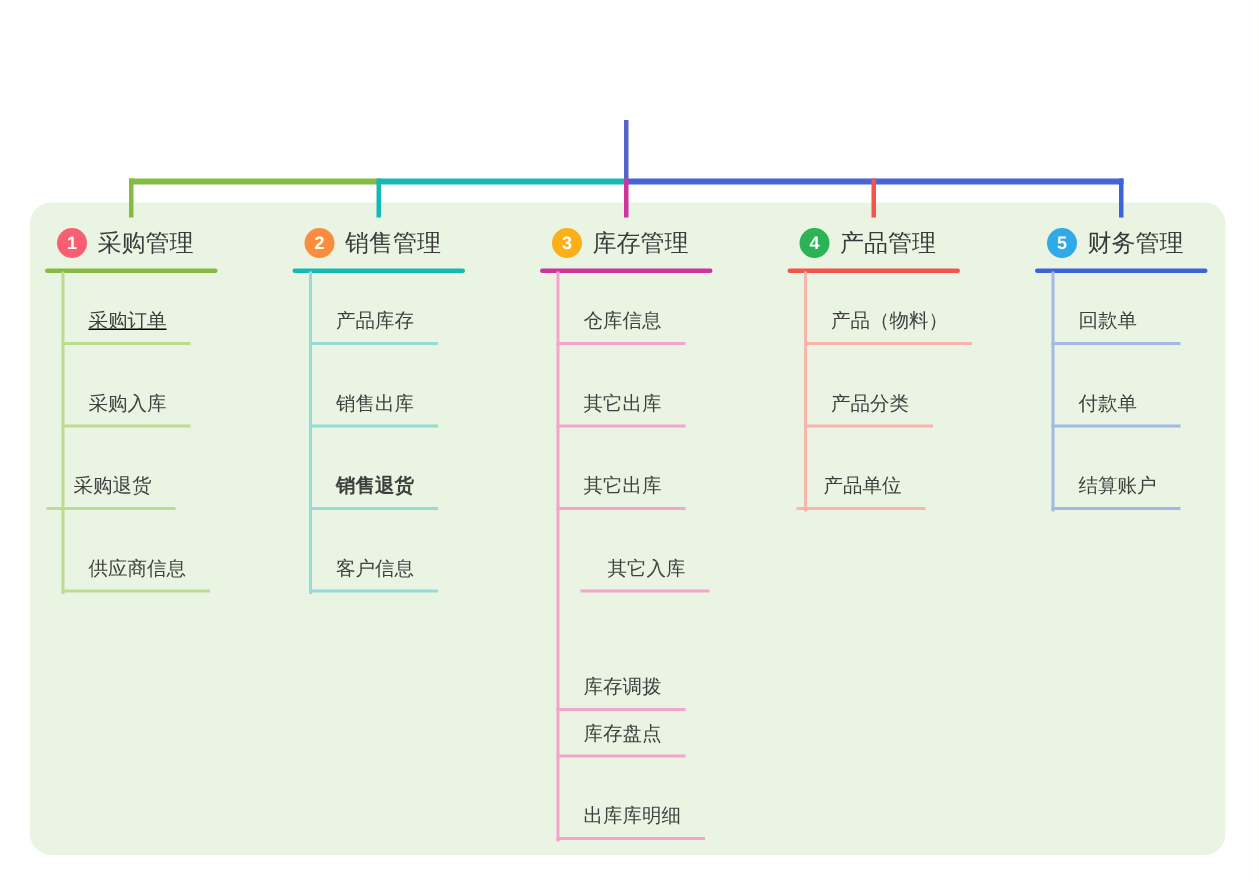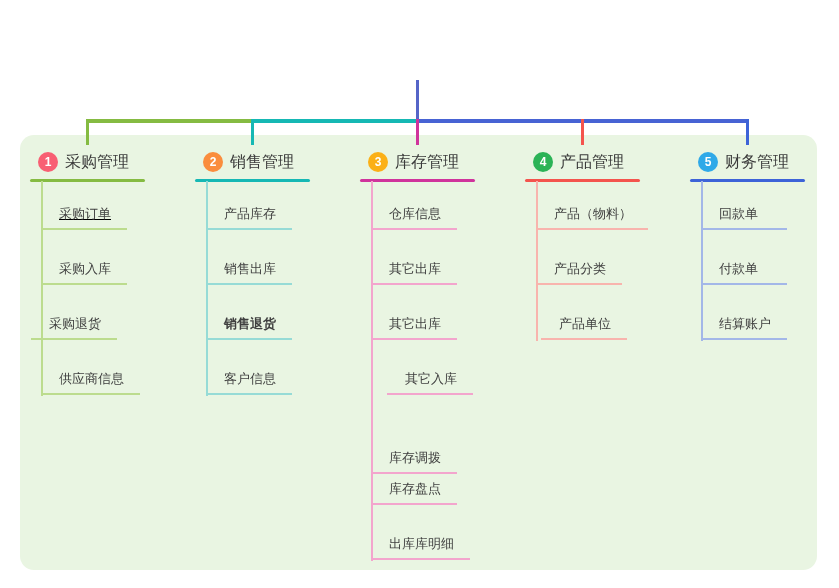--- a/index.html
+++ b/index.html
@@ -117,21 +117,21 @@
     <div class="branch-title" style="left: 8px;">
       <span class="badge" style="background: rgb(43, 179, 86);">4</span>
       <span class="branch-label">产品管理</span>
     </div>
   <div class="child" style="left: 11px; top: 196px; border-bottom: 2px solid rgb(248, 180, 173);">
     <span class="child-label">产品（物料）</span>
   </div>
         <div class="child" style="left: 11px; top: 251px; border-bottom: 2px solid rgb(248, 180, 173);">
     <span class="child-label">产品分类</span>
   </div>
-        <div class="child" style="left: 16px; top: 306px; border-bottom: 2px solid rgb(248, 180, 173);">
+        <div class="child" style="left: 6px; top: 306px; border-bottom: 2px solid rgb(248, 180, 173);">
     <span class="child-label">产品单位</span>
   </div>
       </div>
       <div class="branch" style="left: 690px;">
     <div class="branch-underline" style="left: 0px; top: 179px; width: 115px; background: rgb(61, 99, 216);"></div>
     <div class="child-vline" style="left: 11px; top: 181px; height: 160px; background: rgb(163, 183, 232);"></div>
     <div class="branch-title" style="left: 8px;">
       <span class="badge" style="background: rgb(47, 169, 232);">5</span>
       <span class="branch-label">财务管理</span>
     </div>

